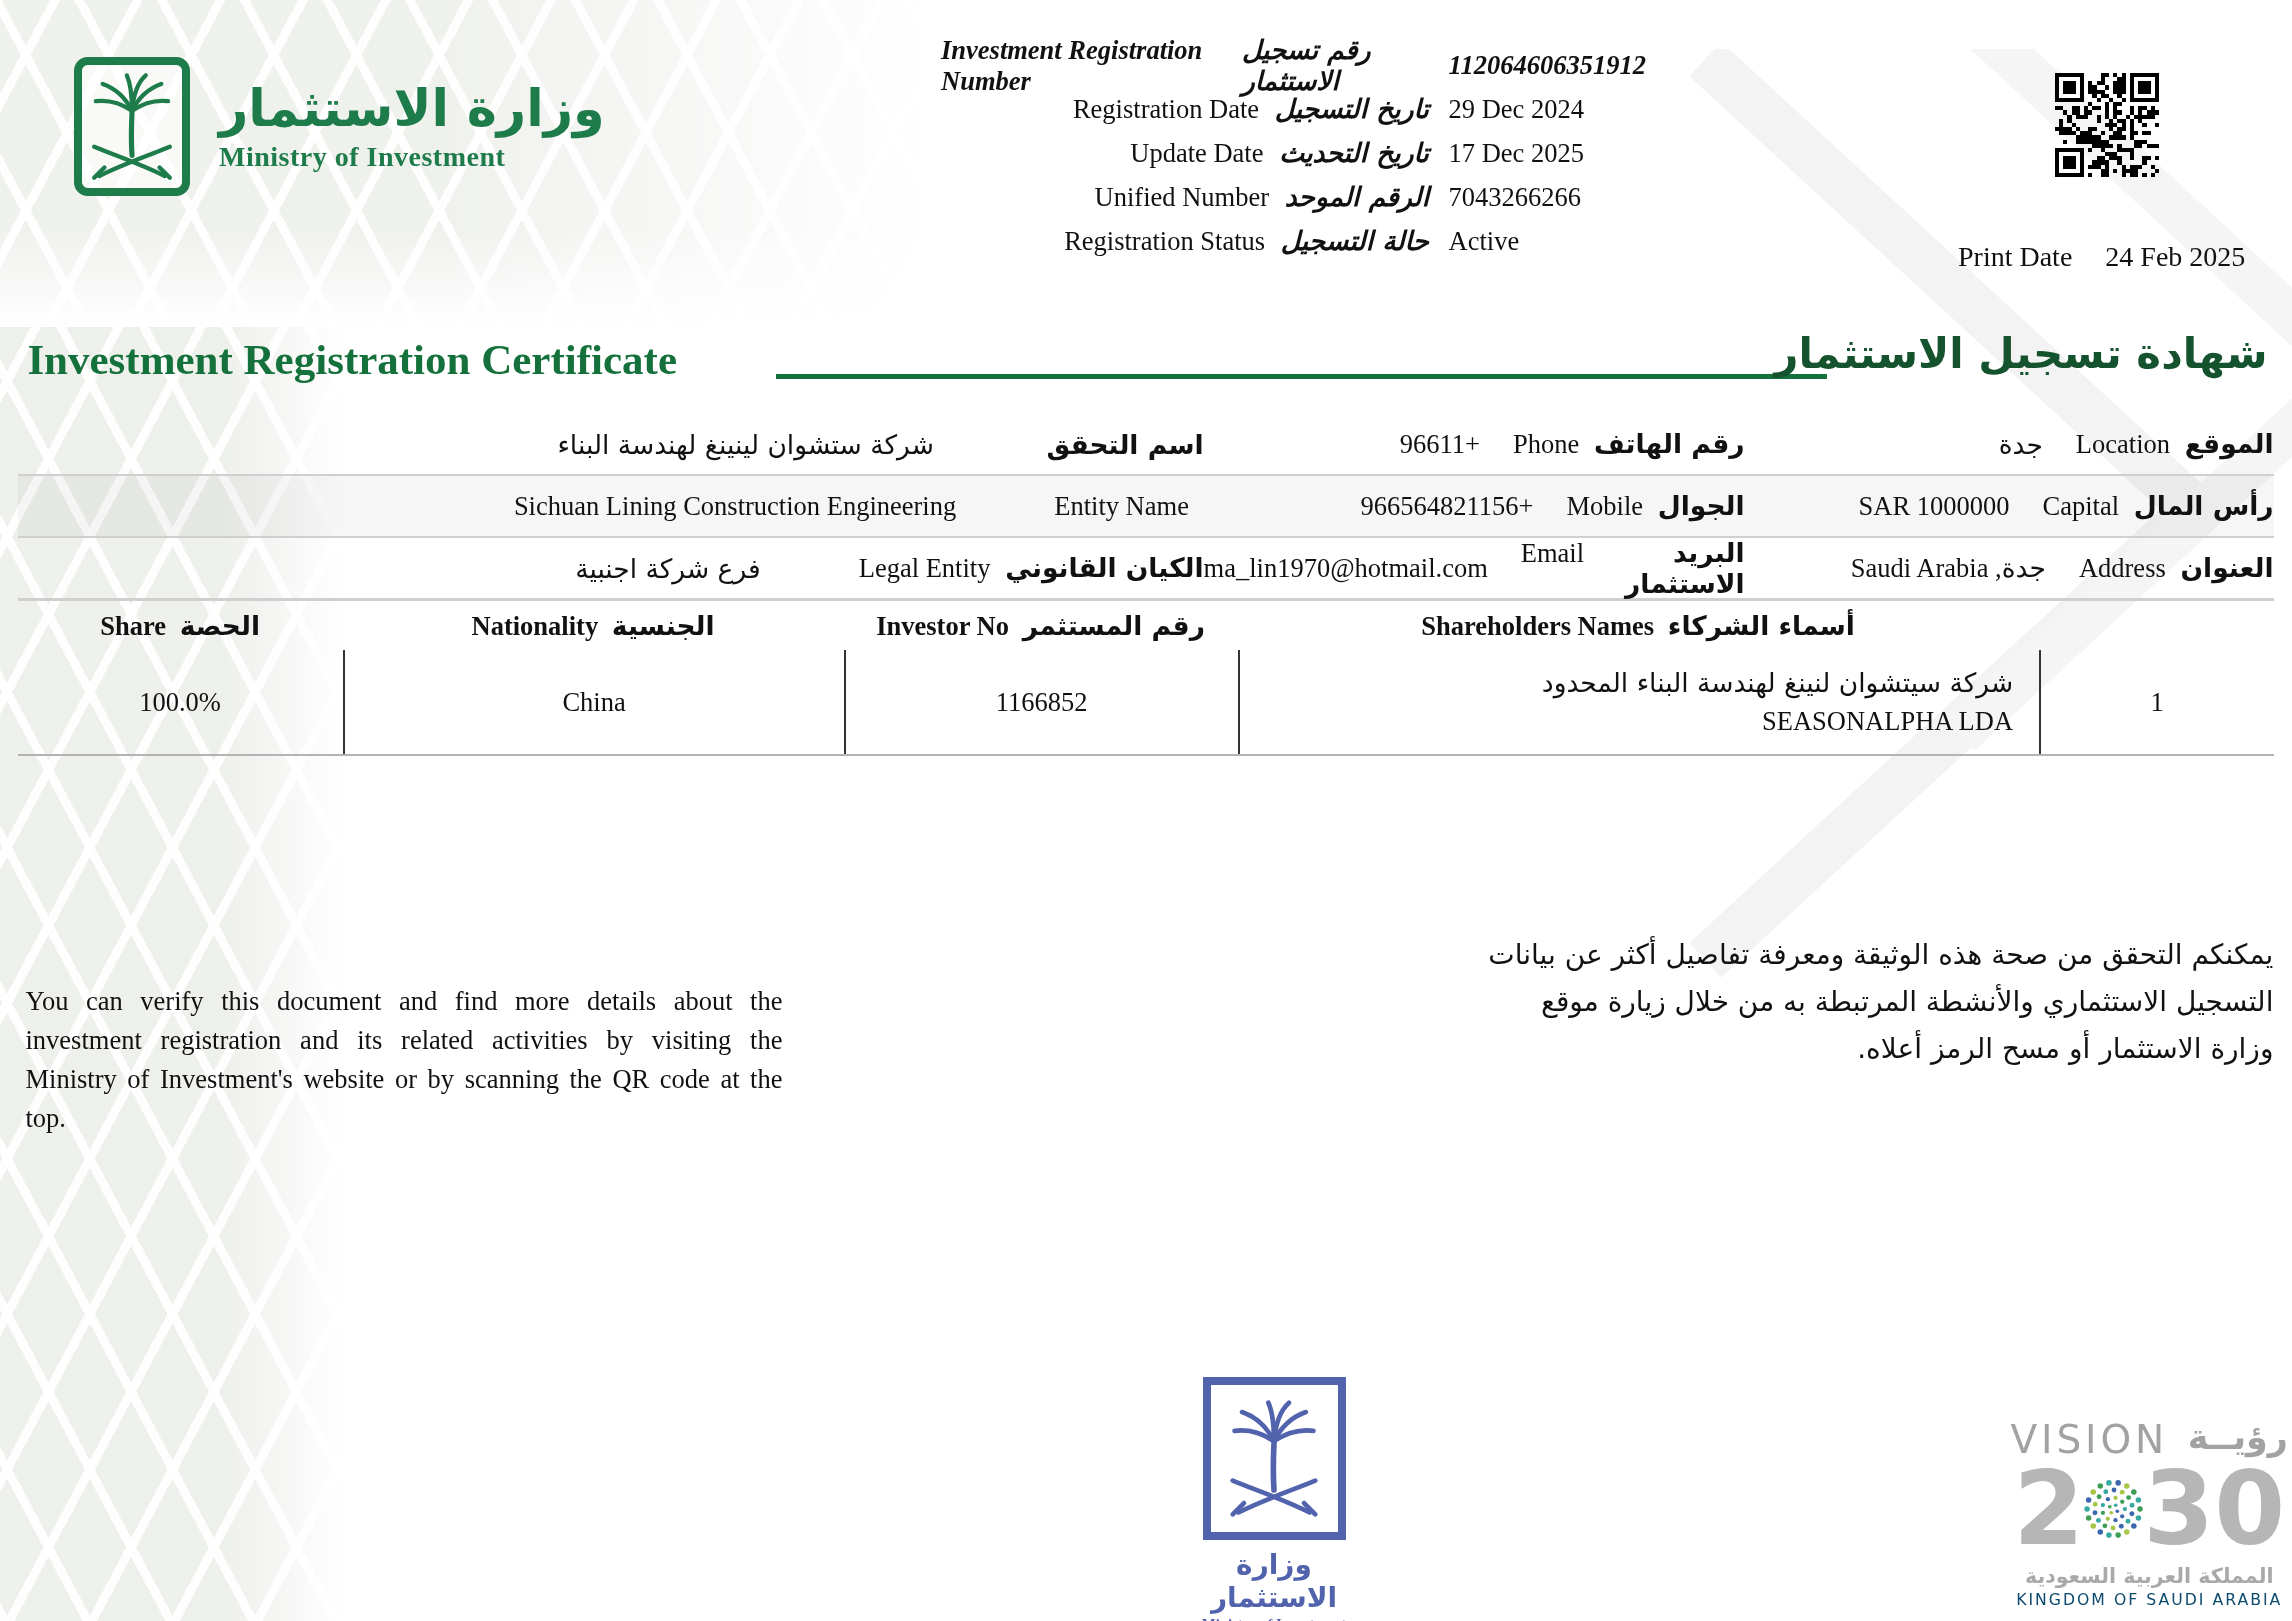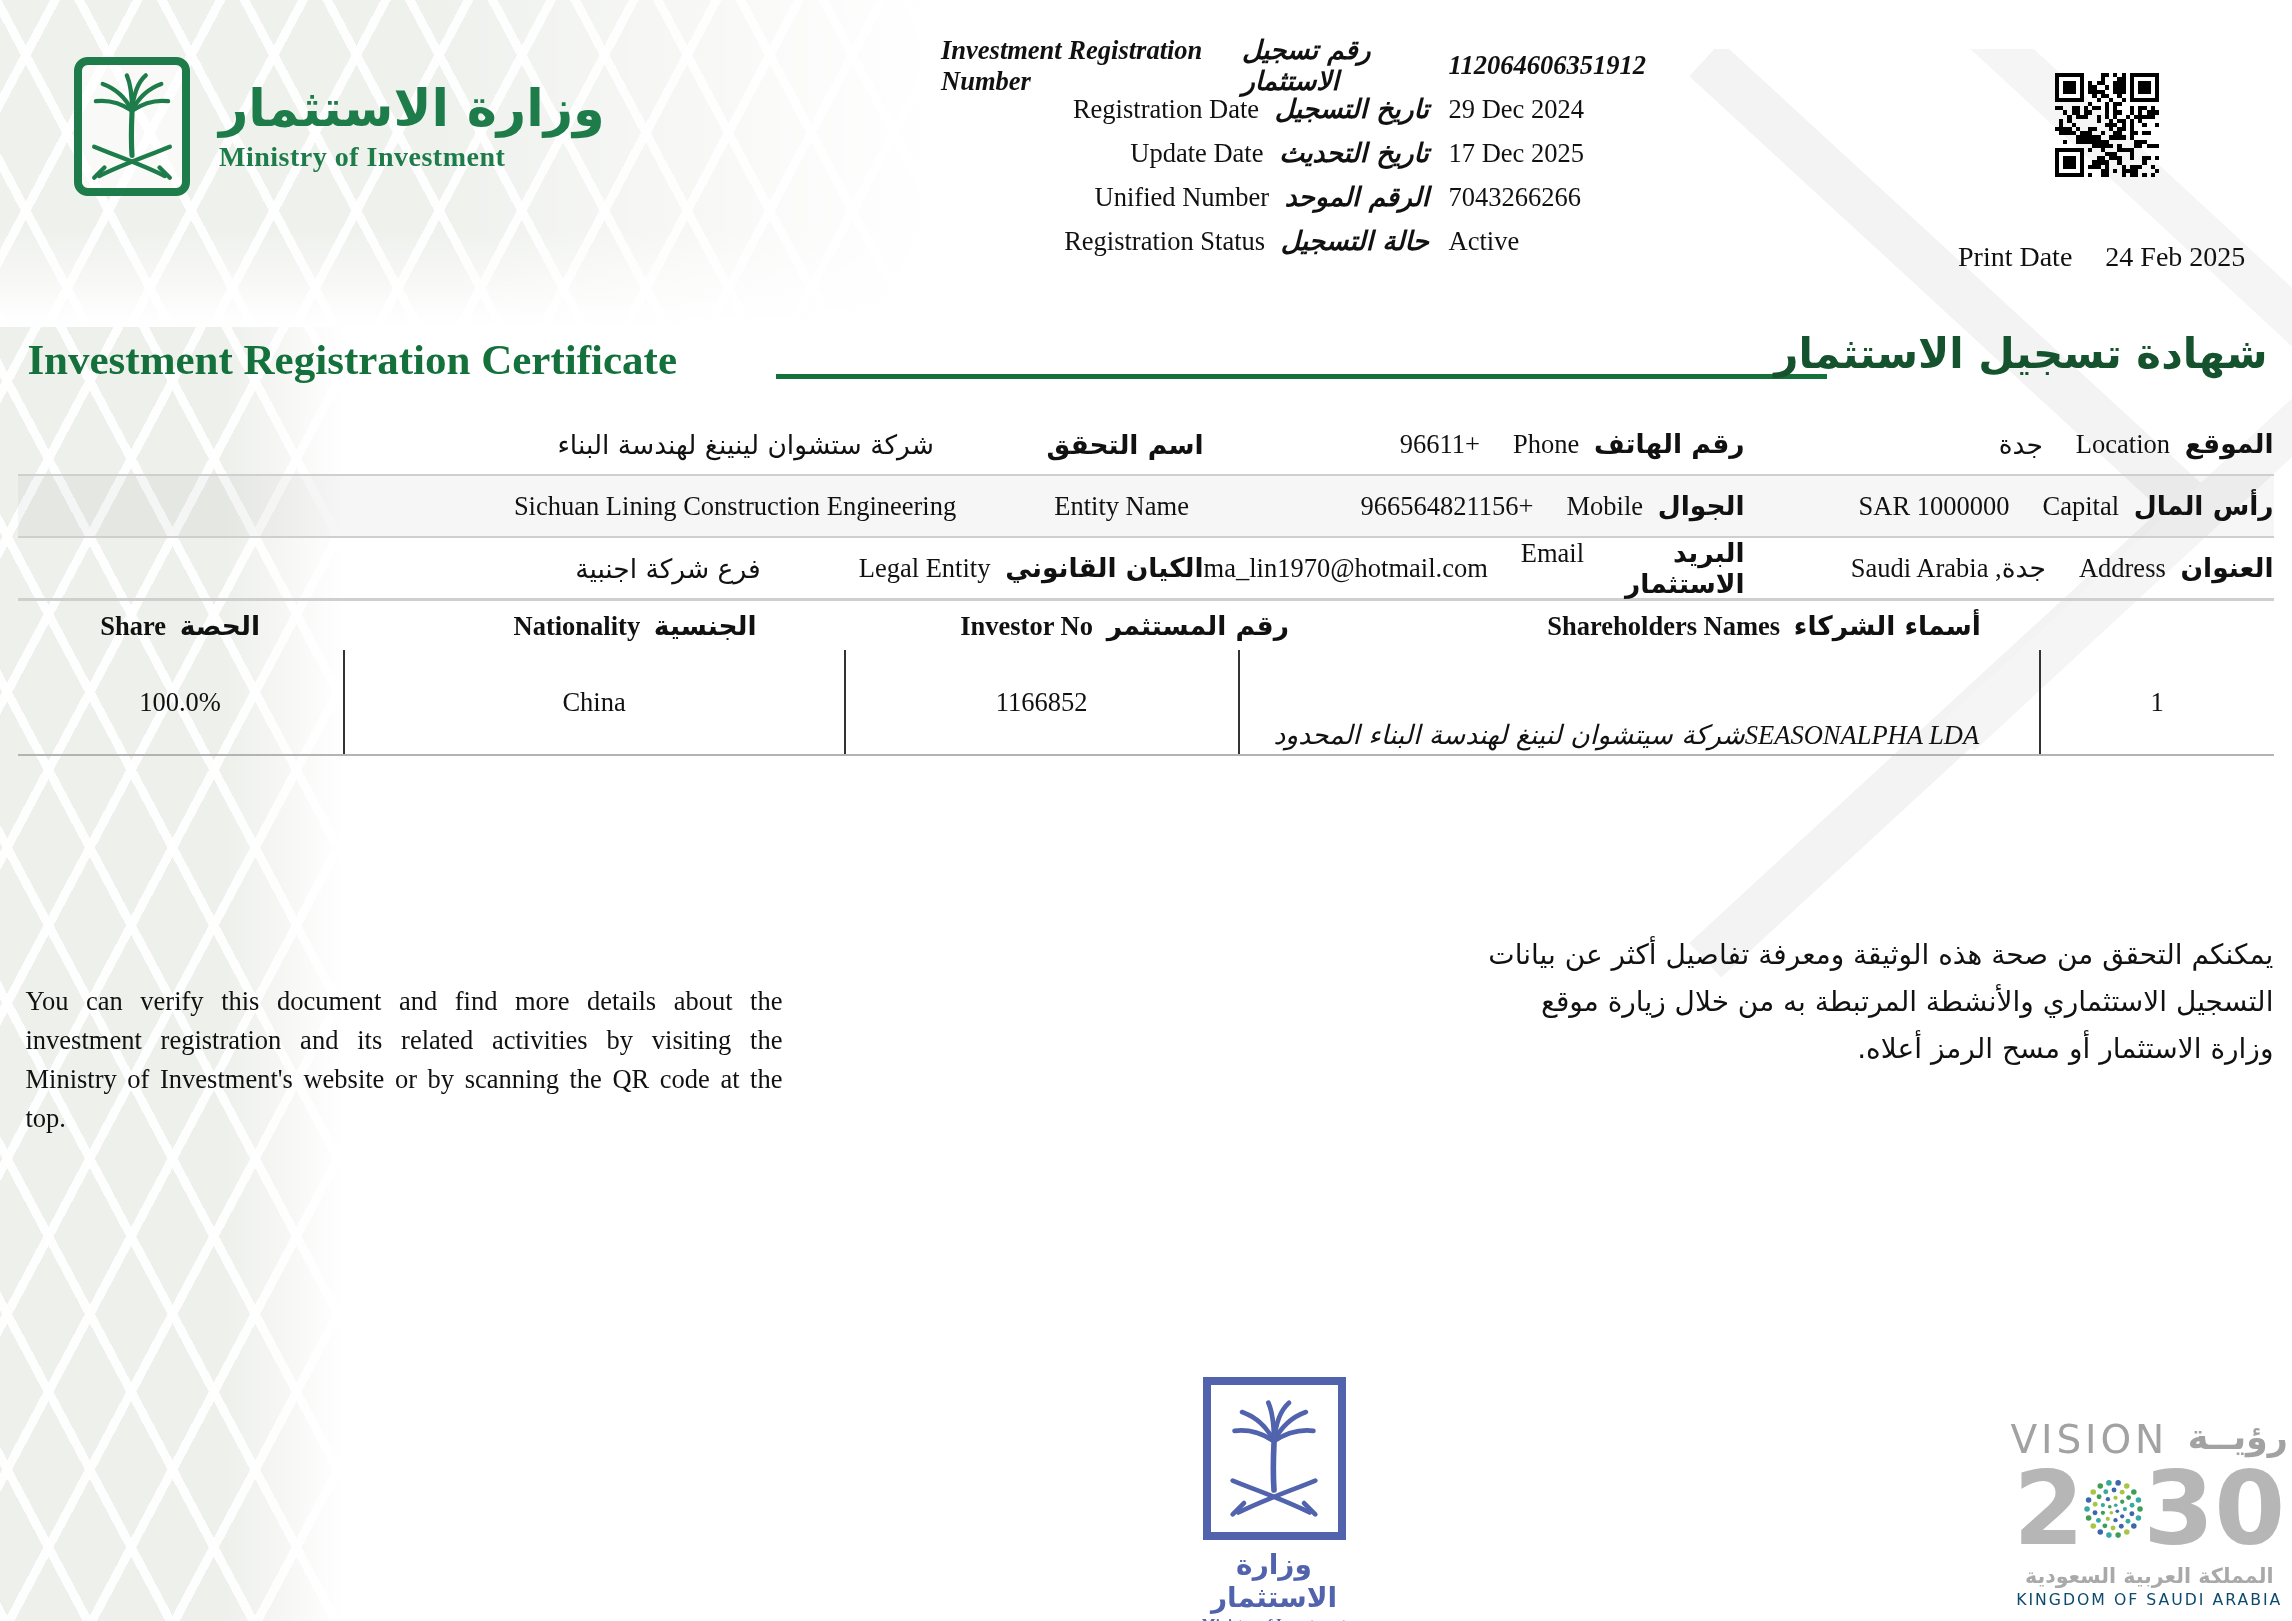--- a/index.html
+++ b/index.html
@@ -55,26 +55,26 @@
   .ecell .lab .ar{font-weight:bold;}
   .c-right{width:529px;}
   .c-mid{width:541px;}
   .c-left{width:1176px;}
   .c-right .val,.c-mid .val{margin-right:33px;}
   .c-left .val{margin-right:98px;}
 
   
   .sh{position:absolute;left:17.6px;top:599px;width:2256px;font-size:26.5px;}
   .sh-head,.sh-row{display:grid;grid-template-columns:325px 501px 394px 801px 235px;}
-  .sh-head{height:51px;align-items:center;border-top:2px solid #cfcfcf;box-sizing:border-box;gap:42px;}
+  .sh-head{height:51px;align-items:center;border-top:2px solid #cfcfcf;box-sizing:border-box;}
   .sh-head .hc{text-align:center;display:flex;justify-content:center;gap:13.7px;align-items:baseline;font-weight:bold;}
   .sh-row{height:106px;border-bottom:2.9px solid #b3b3b3;box-sizing:border-box;}
   .sh-row .bc{display:flex;align-items:center;justify-content:center;}
   .sh-row .bc.brd{border-left:2px solid #333;}
-  .sh-row .names{flex-direction:row;align-items:flex-end;justify-content:center;padding-right:25.5px;line-height:1.45;box-sizing:border-box;font-style:italic;}
+  .sh-row .names{flex-direction:column;align-items:flex-end;justify-content:center;padding-right:25.5px;line-height:1.45;box-sizing:border-box;}
 
   
   .verify-ar{position:absolute;right:19.6px;top:931px;width:796px;direction:rtl;text-align:right;
              font-size:28px;line-height:47px;}
   .verify-en{position:absolute;left:25.5px;top:982px;width:757px;font-size:26.5px;line-height:39px;text-align:justify;}
 
   
   .stamp{position:absolute;left:1181px;top:1377px;width:186px;text-align:center;color:#4256A6;opacity:.92;}
   .stamp-box{width:143px;height:163px;border:8.8px solid #4256A6;margin:0 auto;display:flex;
              align-items:center;justify-content:center;box-sizing:border-box;}

